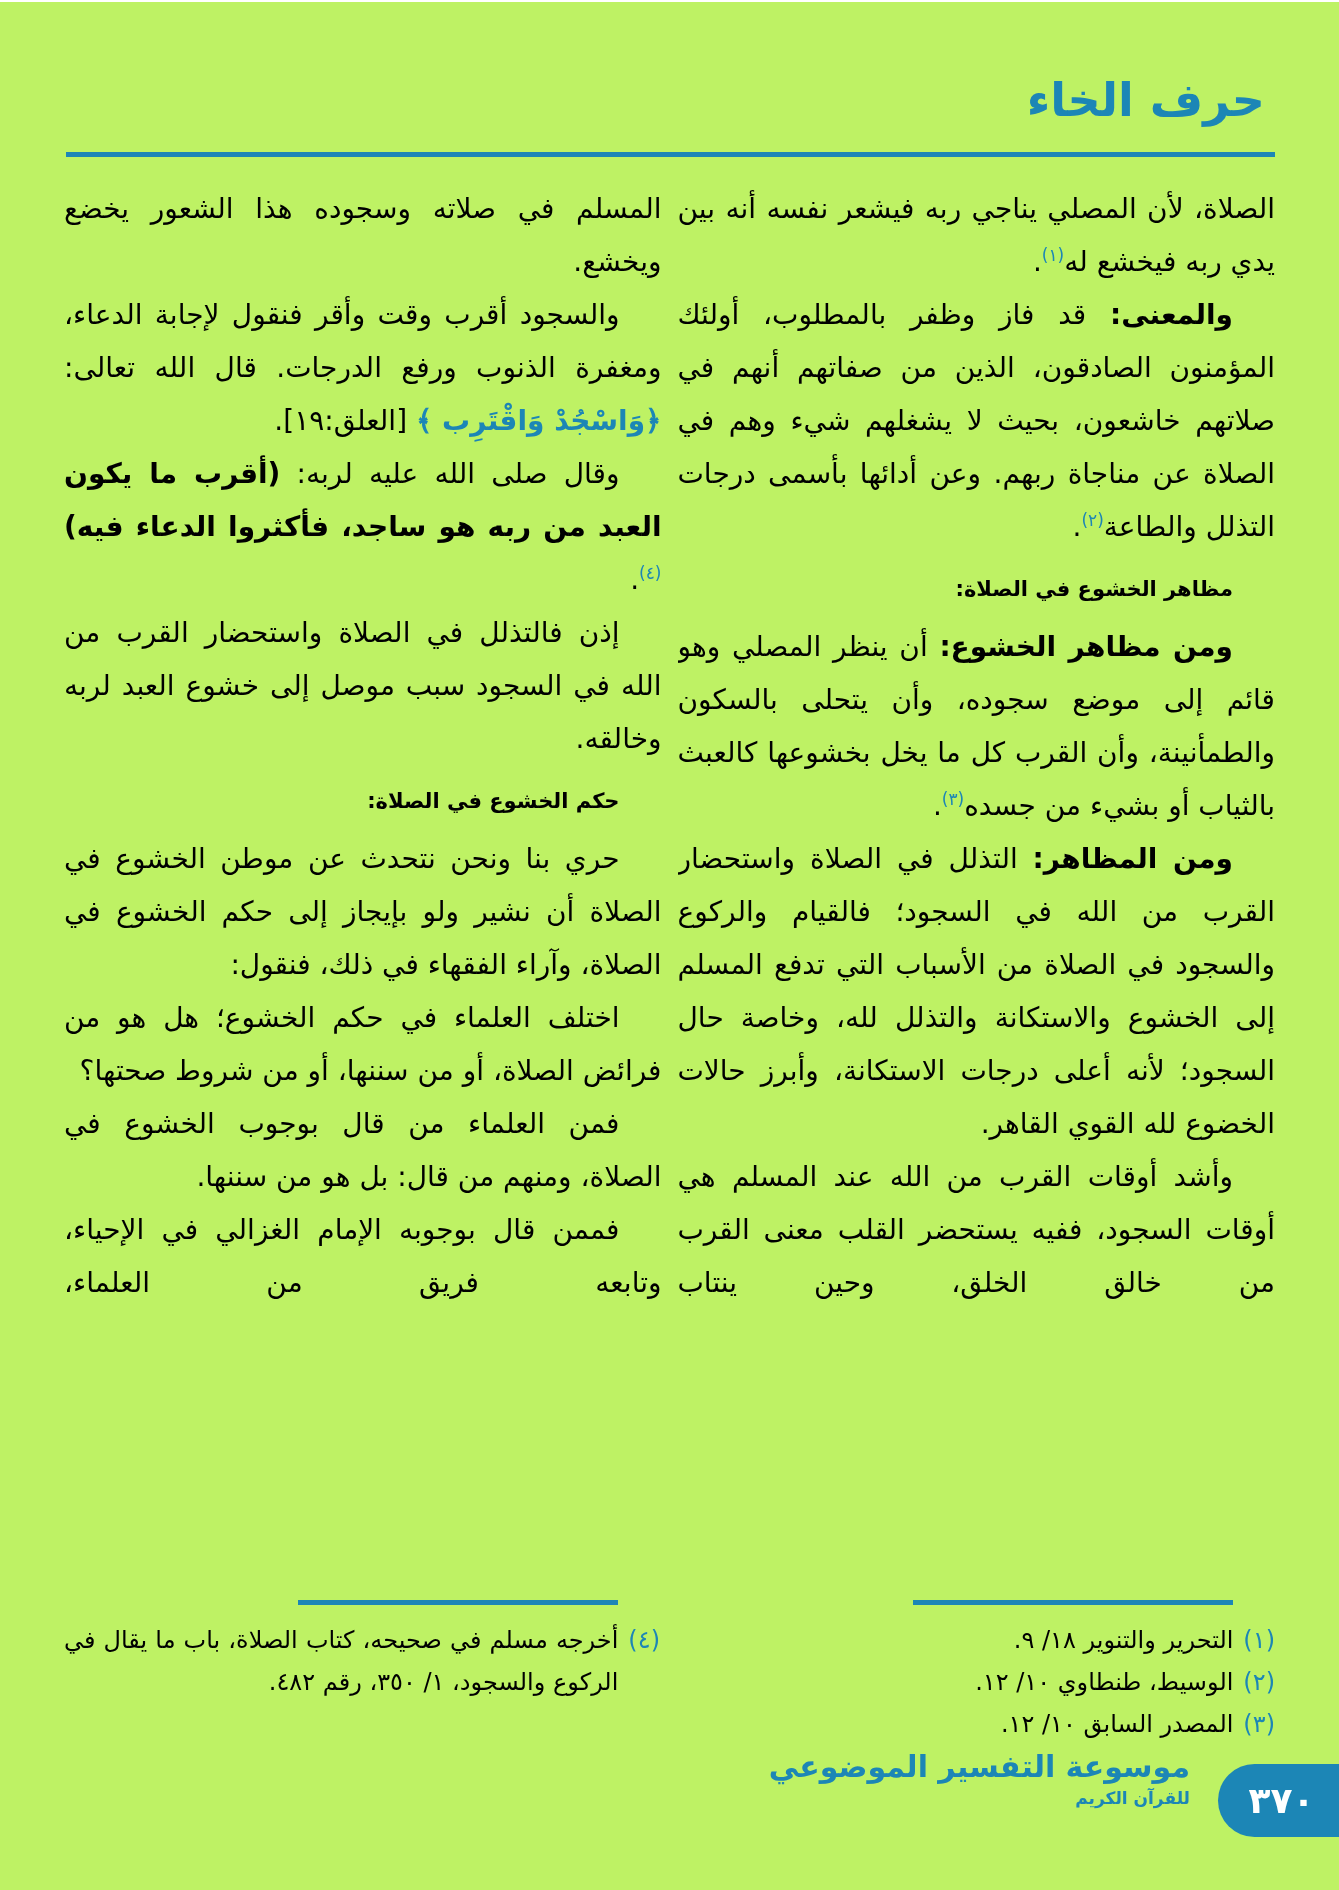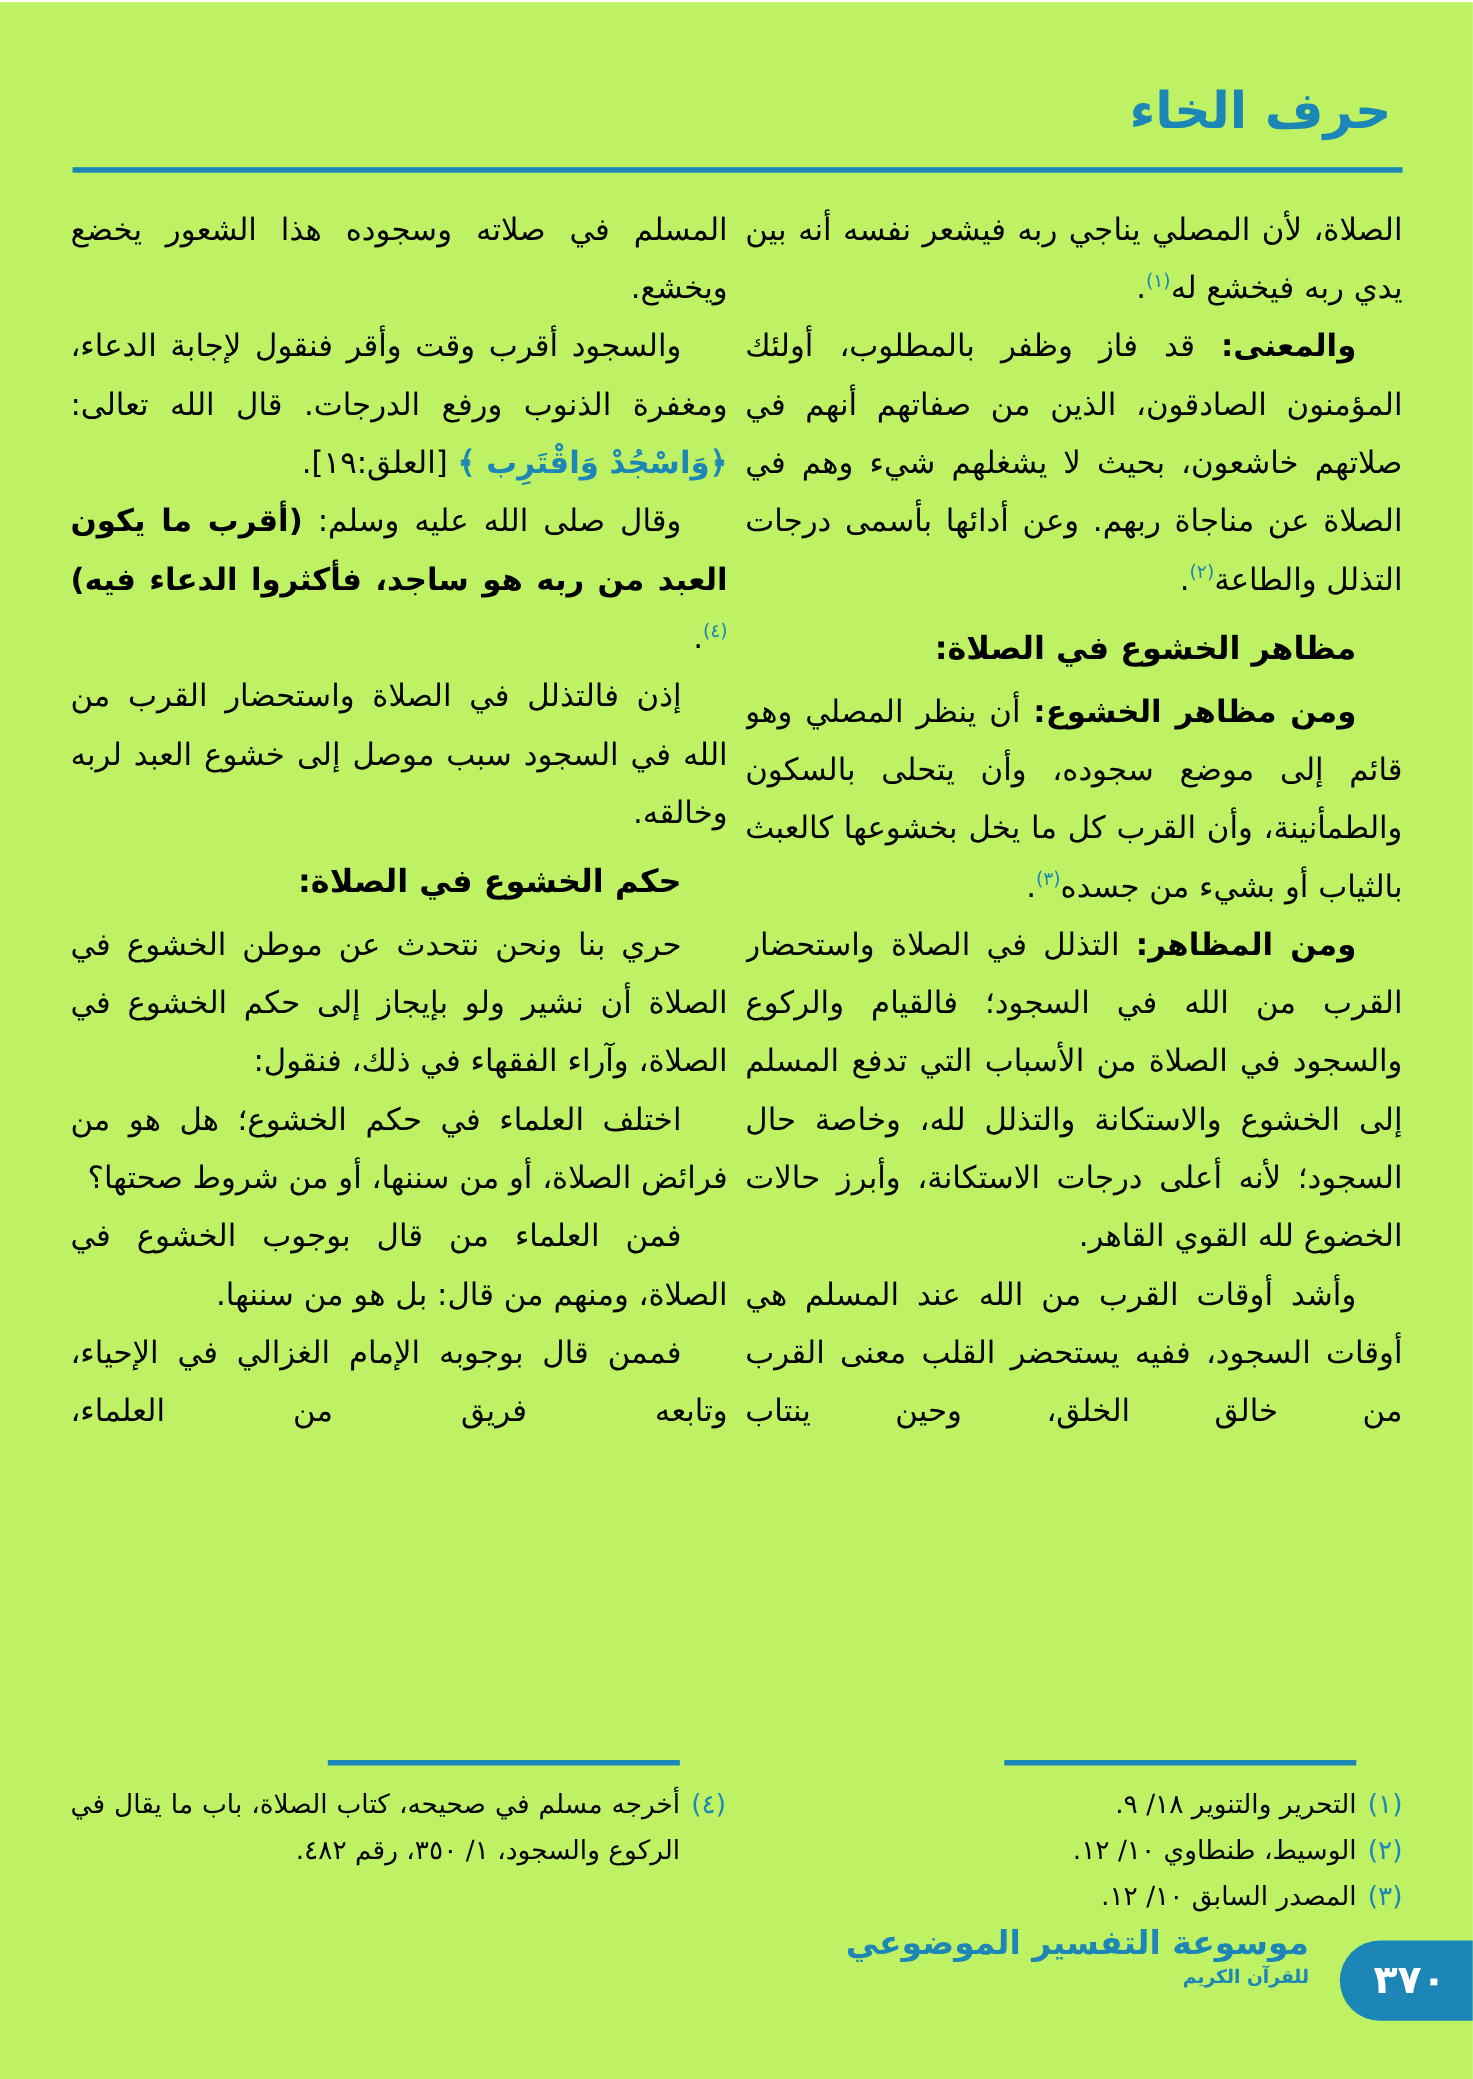--- a/index.html
+++ b/index.html
@@ -51,21 +51,21 @@
     flex: 1 1 0;
     font-size: 28px;
     line-height: 53px;
     text-align: justify;
     overflow: hidden;
   }
   .blk { margin: 0; }
   .blk.indent { text-indent: 42px; }
   .blk.h {
     font-weight: bold;
-    font-size: 29px;
+    font-size: 21px;
     margin: 10px 0 4px 0;
   }
   .blk.stretch { text-align-last: justify; }
   .seg-normal { }
   .seg-bold, .seg-heading { font-weight: bold; }
   .seg-ref {
     color: #1C86B6;
     font-size: 17px;
     vertical-align: super;
     line-height: 0;
@@ -150,21 +150,21 @@
         <p class="blk"><span class="seg-normal">الصلاة، لأن المصلي يناجي ربه فيشعر نفسه أنه بين يدي ربه فيخشع له</span><span class="seg-ref">(١)</span><span class="seg-normal">.</span></p>
         <p class="blk indent"><span class="seg-bold">والمعنى:</span><span class="seg-normal"> قد فاز وظفر بالمطلوب، أولئك المؤمنون الصادقون، الذين من صفاتهم أنهم في صلاتهم خاشعون، بحيث لا يشغلهم شيء وهم في الصلاة عن مناجاة ربهم. وعن أدائها بأسمى درجات التذلل والطاعة</span><span class="seg-ref">(٢)</span><span class="seg-normal">.</span></p>
         <h3 class="blk h indent"><span class="seg-heading">مظاهر الخشوع في الصلاة:</span></h3>
         <p class="blk indent"><span class="seg-bold">ومن مظاهر الخشوع:</span><span class="seg-normal"> أن ينظر المصلي وهو قائم إلى موضع سجوده، وأن يتحلى بالسكون والطمأنينة، وأن القرب كل ما يخل بخشوعها كالعبث بالثياب أو بشيء من جسده</span><span class="seg-ref">(٣)</span><span class="seg-normal">.</span></p>
         <p class="blk indent"><span class="seg-bold">ومن المظاهر:</span><span class="seg-normal"> التذلل في الصلاة واستحضار القرب من الله في السجود؛ فالقيام والركوع والسجود في الصلاة من الأسباب التي تدفع المسلم إلى الخشوع والاستكانة والتذلل لله، وخاصة حال السجود؛ لأنه أعلى درجات الاستكانة، وأبرز حالات الخضوع لله القوي القاهر.</span></p>
         <p class="blk indent stretch"><span class="seg-normal">وأشد أوقات القرب من الله عند المسلم هي أوقات السجود، ففيه يستحضر القلب معنى القرب من خالق الخلق، وحين ينتاب</span></p>
       </div>
     <div class="col col-left">
         <p class="blk"><span class="seg-normal">المسلم في صلاته وسجوده هذا الشعور يخضع ويخشع.</span></p>
         <p class="blk indent"><span class="seg-normal">والسجود أقرب وقت وأقر فنقول لإجابة الدعاء، ومغفرة الذنوب ورفع الدرجات. قال الله تعالى: </span><span class="seg-verse">﴿وَاسْجُدْ وَاقْتَرِب ﴾</span><span class="seg-normal"> [العلق:١٩].</span></p>
-        <p class="blk indent"><span class="seg-normal">وقال صلى الله عليه وسلم: </span><span class="seg-bold">(أقرب ما يكون العبد من ربه هو ساجد، فأكثروا الدعاء فيه)</span><span class="seg-ref">(٤)</span><span class="seg-normal">.</span></p>
+        <p class="blk indent"><span class="seg-normal">وقال صلى الله عليه لربه: </span><span class="seg-bold">(أقرب ما يكون العبد من ربه هو ساجد، فأكثروا الدعاء فيه)</span><span class="seg-ref">(٤)</span><span class="seg-normal">.</span></p>
         <p class="blk indent"><span class="seg-normal">إذن فالتذلل في الصلاة واستحضار القرب من الله في السجود سبب موصل إلى خشوع العبد لربه وخالقه.</span></p>
         <h3 class="blk h indent"><span class="seg-heading">حكم الخشوع في الصلاة:</span></h3>
         <p class="blk indent"><span class="seg-normal">حري بنا ونحن نتحدث عن موطن الخشوع في الصلاة أن نشير ولو بإيجاز إلى حكم الخشوع في الصلاة، وآراء الفقهاء في ذلك، فنقول:</span></p>
         <p class="blk indent"><span class="seg-normal">اختلف العلماء في حكم الخشوع؛ هل هو من فرائض الصلاة، أو من سننها، أو من شروط صحتها؟</span></p>
         <p class="blk indent"><span class="seg-normal">فمن العلماء من قال بوجوب الخشوع في الصلاة، ومنهم من قال: بل هو من سننها.</span></p>
         <p class="blk indent stretch"><span class="seg-normal">فممن قال بوجوبه الإمام الغزالي في الإحياء، وتابعه فريق من العلماء،</span></p>
       </div>
   </div>
 
   <div class="fn fn-right">

